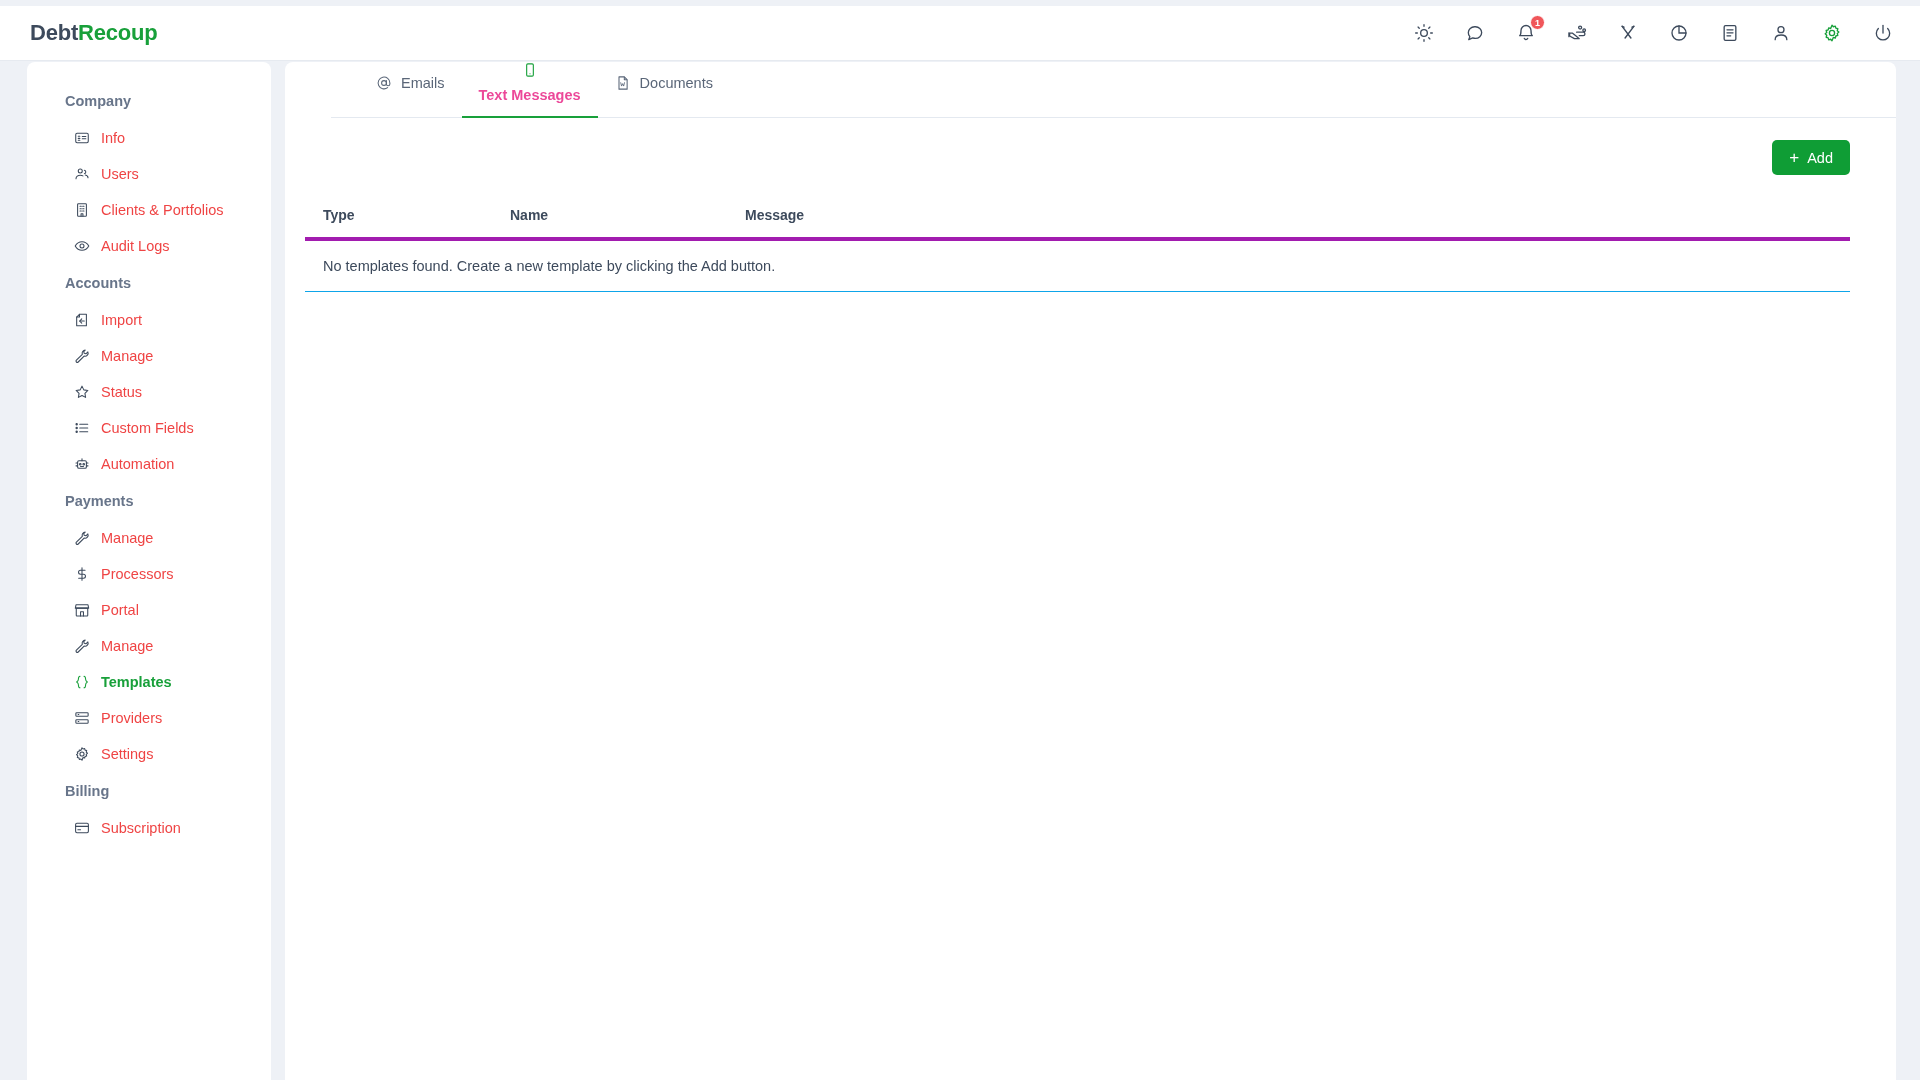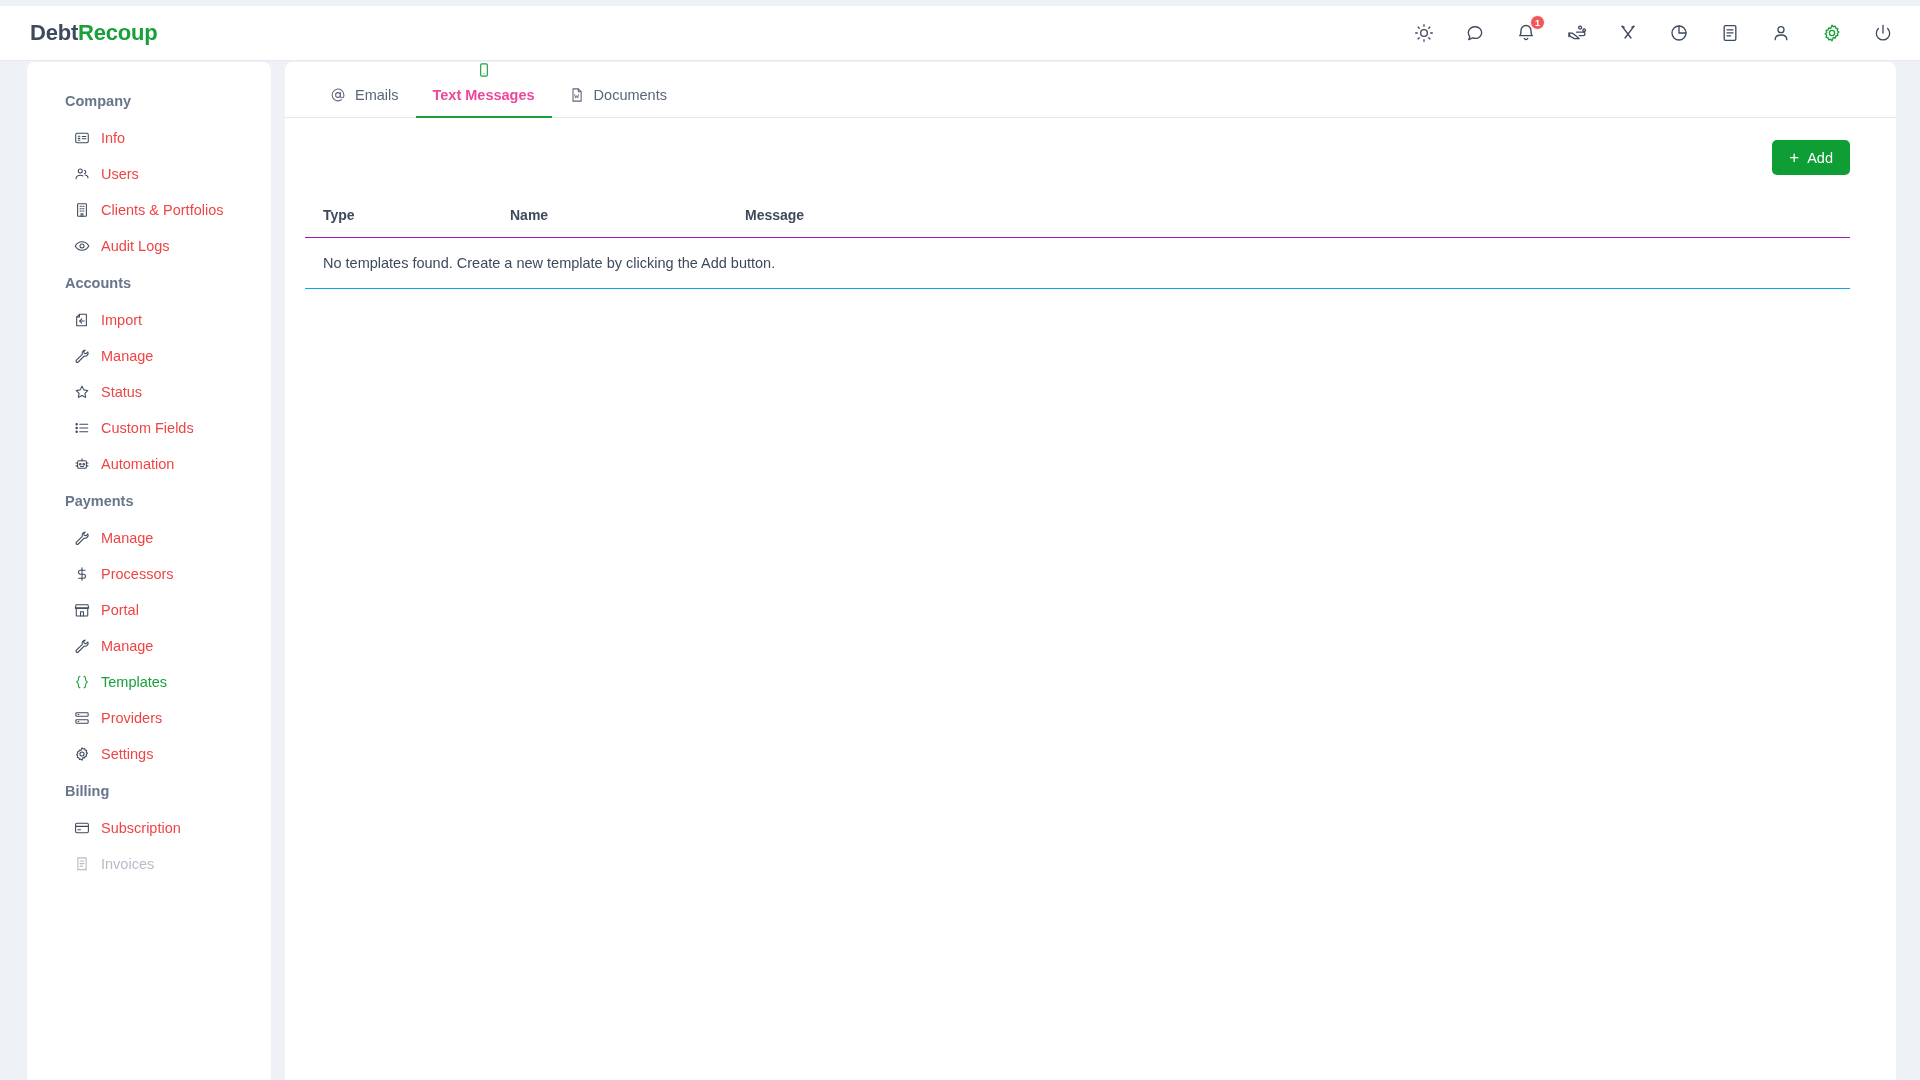--- a/index.html
+++ b/index.html
@@ -69,36 +69,37 @@
     gap: 11px;
     color: #ef4444;
     font-size: 14.5px;
     cursor: pointer;
   }
   .nav-item .ico {
     width: 17px; height: 17px;
     display: flex; align-items: center; justify-content: center;
     flex: 0 0 17px;
   }
-  .nav-item.active { color: #18a03a; font-weight: normal; }
+  .nav-item.active { color: #18a03a; font-weight: bold; }
   .nav-item.disabled { color: #b5bcc8; cursor: default; }
 
   
   .main {
     position: absolute; top: 62px; left: 285px;
     width: 1611px; height: 1018px;
     background: #ffffff;
     border-radius: 8px 8px 0 0;
     overflow: hidden;
   }
   .tabs {
-    display: flex; align-items: flex-end;
+    display: flex; align-items: center;
     height: 56px;
     padding-left: 28px;
     border-bottom: 1px solid #e4e9f0;
+    margin-left: 46px;
   }
   .tab {
     display: flex; align-items: center; gap: 9px;
     font-size: 14.5px;
     color: #5a6678;
     padding: 0 17px 13px 17px;
     cursor: pointer;
     border-bottom: 2.5px solid transparent;
     margin-bottom: -1px;
   }
@@ -120,21 +121,21 @@
   }
   .add-btn .plus { font-size: 17px; line-height: 1; font-weight: 400; }
 
   .table-wrap { padding: 20px 46px 0 20px; }
   table { width: 100%; border-collapse: collapse; }
   thead th {
     text-align: left;
     font-size: 14px; font-weight: bold;
     color: #3d4a5c;
     padding: 12px 0 14px 0;
-    border-bottom: 1px solid #a21caf;
+    border-bottom: 4px solid #a21caf;
   }
   thead th:nth-child(1) { width: 205px; padding-left: 18px; }
   thead th:nth-child(2) { width: 235px; }
   tbody td {
     font-size: 14.5px; color: #3d4a5c;
     padding: 17px 0 17px 18px;
     border-bottom: 1px solid #0ea5e9;
   }
 </style>
 </head>
@@ -385,29 +386,20 @@
       <div class="sec-head">Billing</div>
       <div class="nav-item">
         <span class="ico" style="color: rgb(61, 74, 92);">
           <svg width="16" height="16" viewBox="0 0 24 24" fill="none" stroke="#3d4a5c" stroke-width="1.6" stroke-linecap="round" stroke-linejoin="round">
             <rect x="2.4" y="5" width="19.2" height="14" rx="2"></rect>
             <path d="M2.4 9.6h19.2"></path>
             <path d="M5.8 14.6h4"></path>
           </svg>
         </span>
         <span>Subscription</span>
-      </div>
-      <div class="nav-item disabled">
-        <span class="ico" style="color: rgb(181, 188, 200);">
-          <svg width="16" height="16" viewBox="0 0 24 24" fill="none" stroke="#b5bcc8" stroke-width="1.6" stroke-linecap="round" stroke-linejoin="round">
-            <path d="M5.8 2.8h12.4v18.4l-2-1.4-2 1.4-2.1-1.4-2.1 1.4-2.1-1.4-2.1 1.4z"></path>
-            <path d="M9 7.6h6M9 11.4h6M9 15.2h3.6"></path>
-          </svg>
-        </span>
-        <span>Invoices</span>
       </div>
     </div>
 </div>
 
 <div class="main">
 
   <div class="tabs">
 
     <div class="tab">
       <span class="ico">

